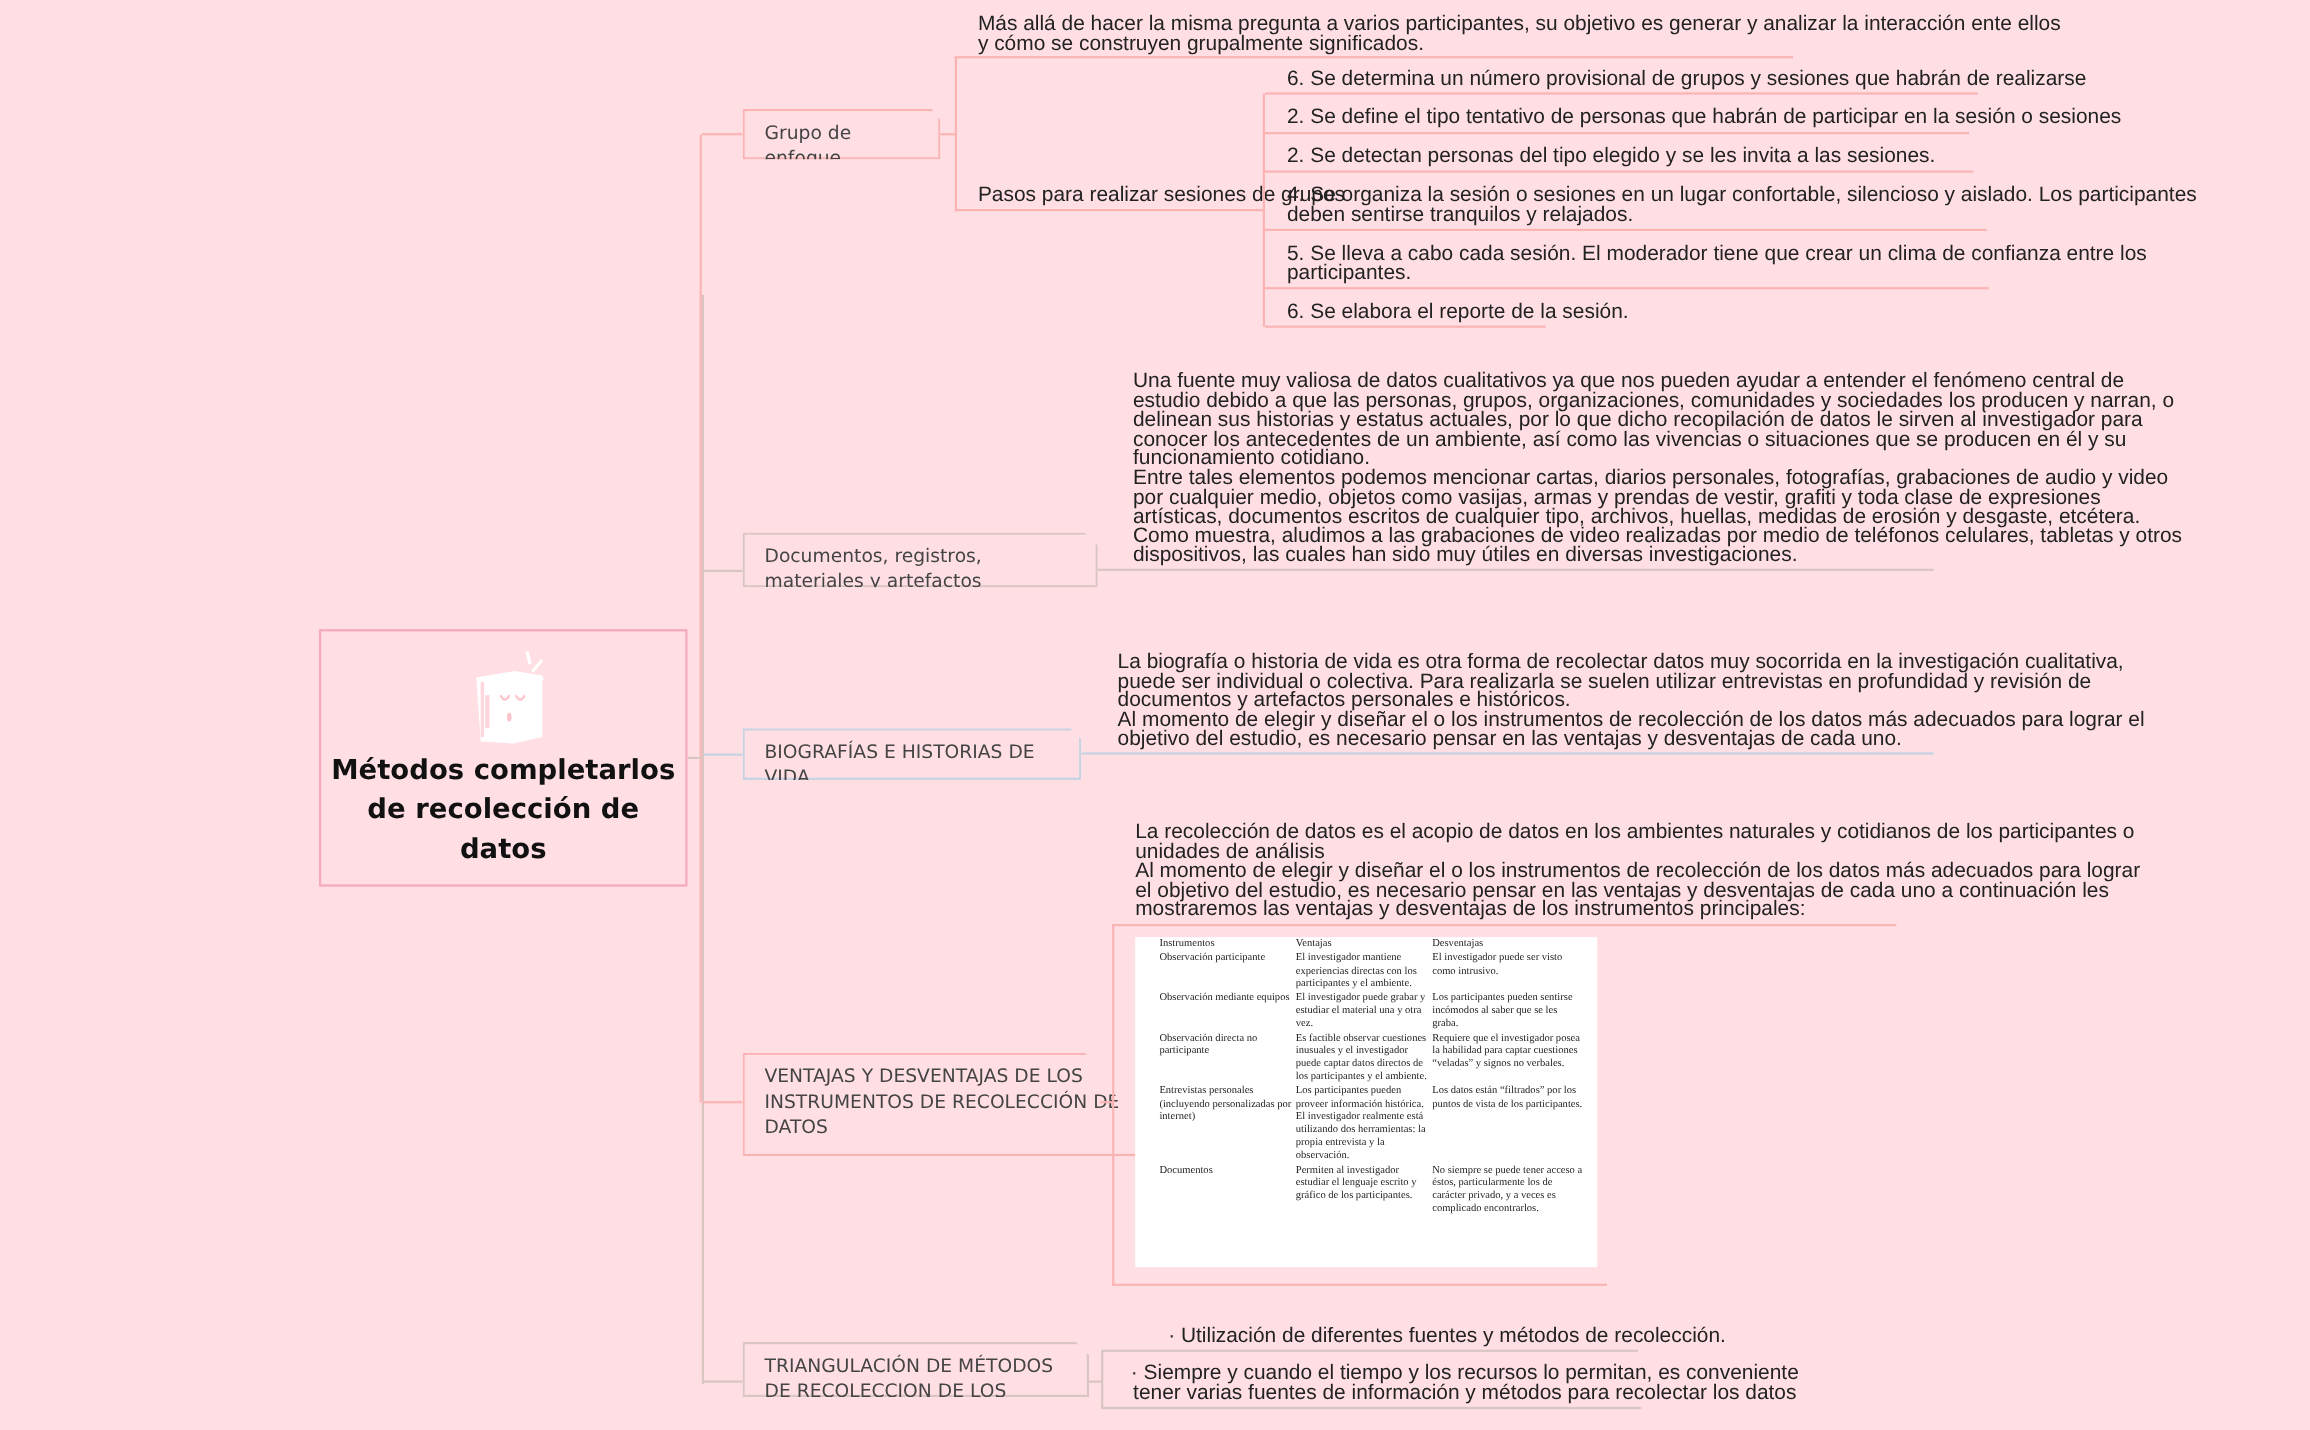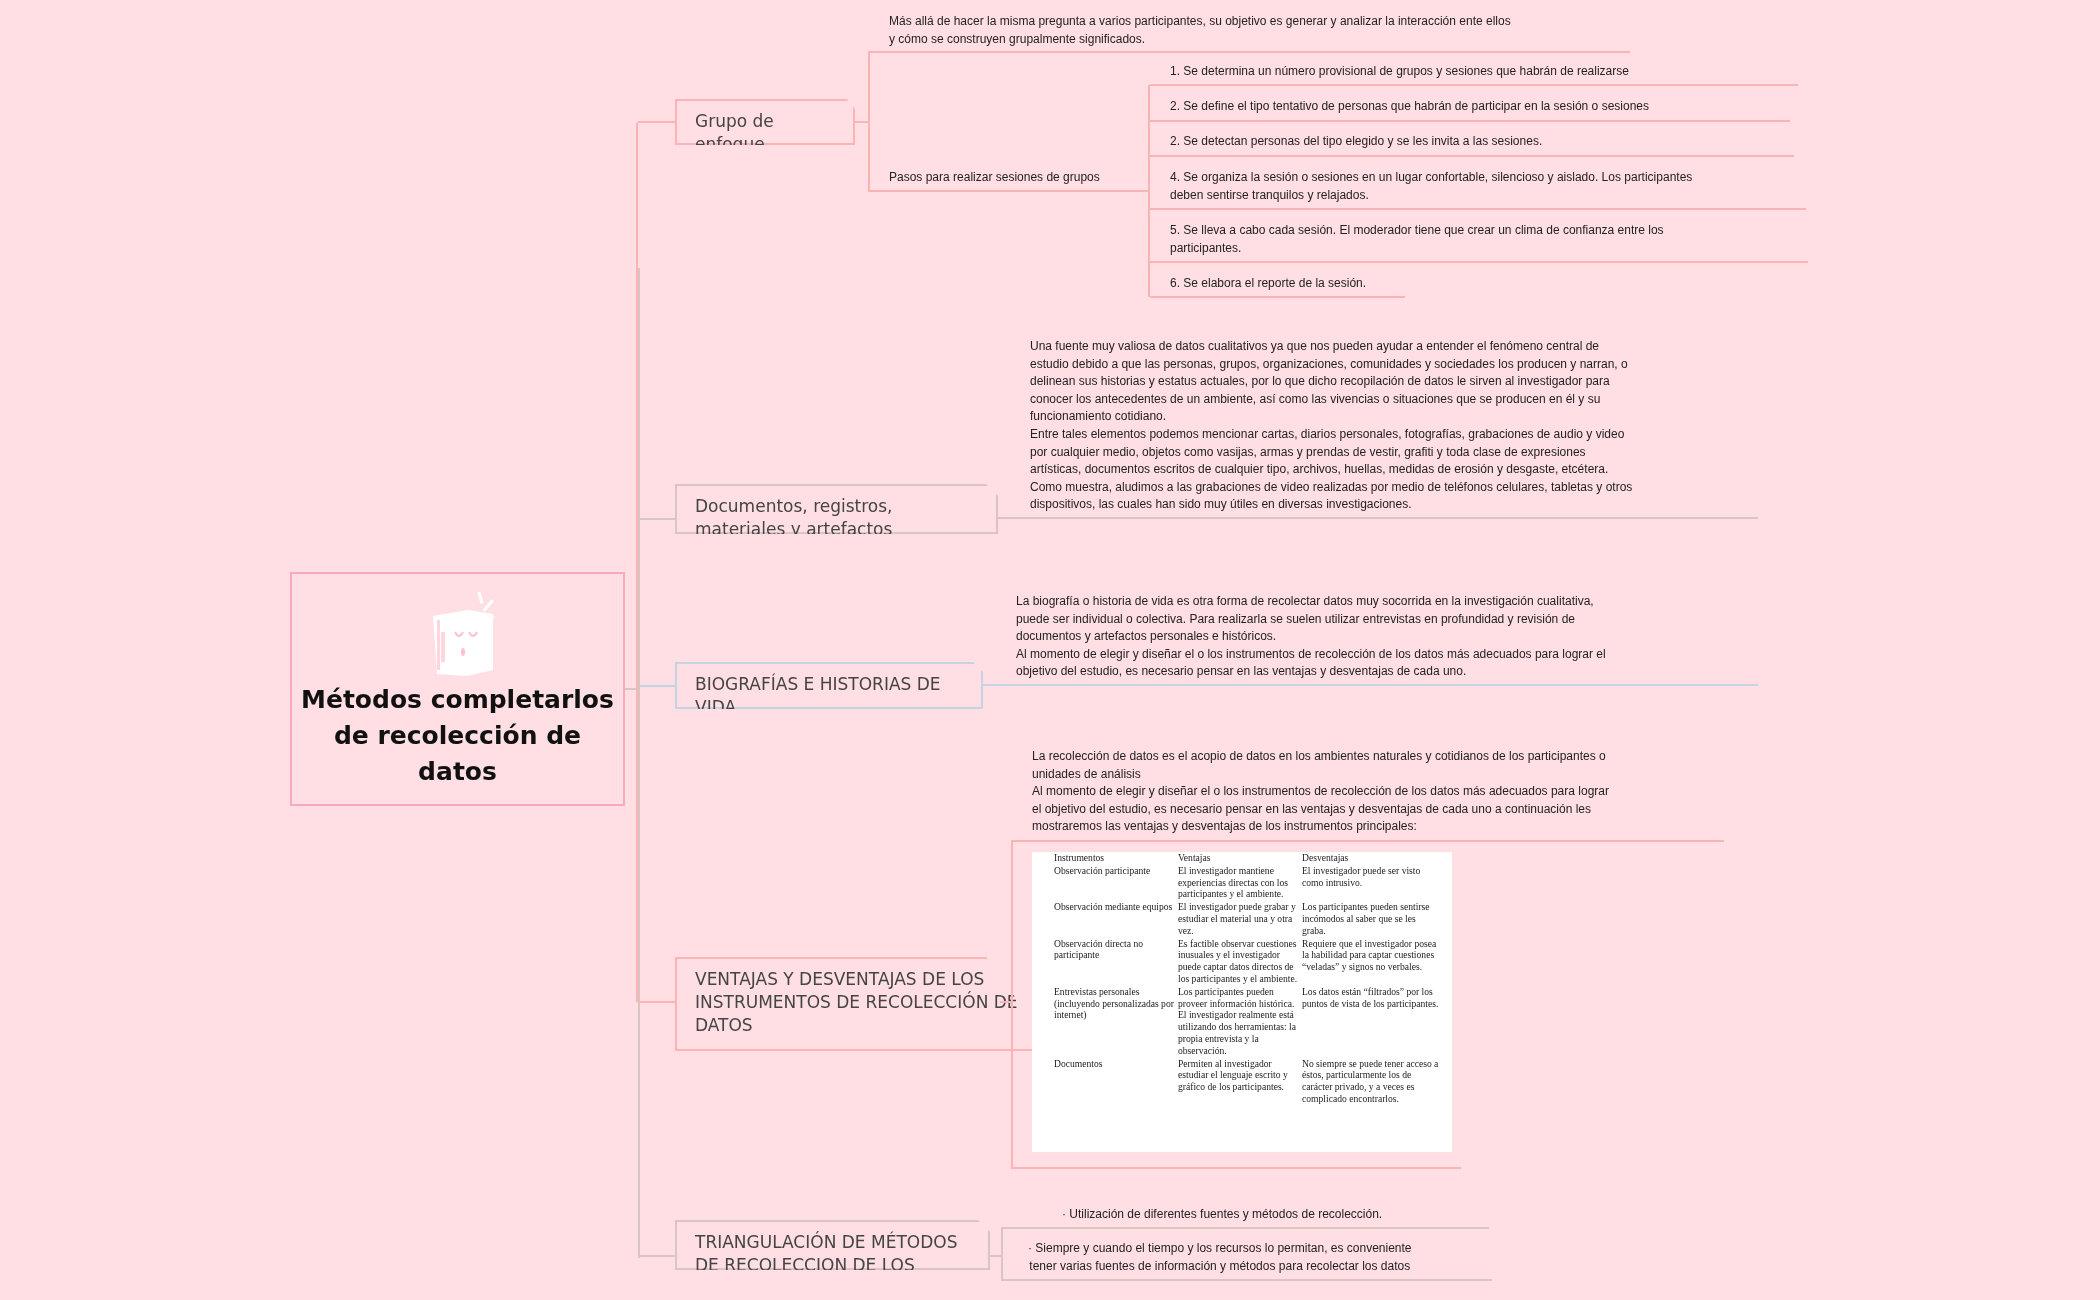--- a/index.html
+++ b/index.html
@@ -11,21 +11,21 @@
     }
     .abs { position:absolute; }
     .line { position:absolute; }
     .node {
       position:absolute; box-sizing:border-box; background:#ffdfe4;
       font-family:"DejaVu Sans", sans-serif; color:#444; font-size:17px; line-height:23px;
       padding:9px 18px;
     }
     .txt {
       position:absolute; font-family:"Liberation Sans", sans-serif;
-      font-size:12px; line-height:17.6px; color:#222; white-space:pre-line;
+      font-size:19px; line-height:17.6px; color:#222; white-space:pre-line;
     }
     .root {
       position:absolute; left:290px; top:572px; width:335px; height:234px; box-sizing:border-box;
       border:2px solid #f6a9bf; background:#ffdfe4; text-align:center;
     }
     .root-title {
       position:absolute; left:0; right:0; top:108px;
       font-family:"DejaVu Sans", sans-serif; font-weight:bold; font-size:25px; line-height:36px; color:#111;
     }
     .book { position:absolute; left:131px; top:14px; width:80px; height:90px; }
@@ -67,21 +67,21 @@
 </div>
 <div class="line" style="left:855px;top:121px;width:14px;height:2px;background:#fbb4b4;"></div>
 <div class="line" style="left:868px;top:52px;width:2px;height:140px;background:#fbb4b4;"></div>
 <div class="txt" style="left:889px;top:13px;">Más allá de hacer la misma pregunta a varios participantes, su objetivo es generar y analizar la interacción ente ellos
 y cómo se construyen grupalmente significados.</div>
 <div class="line" style="left:868px;top:51px;width:762px;height:2px;background:#fbb4b4;"></div>
 <div class="txt" style="left:889px;top:169px;">Pasos para realizar sesiones de grupos</div>
 <div class="line" style="left:868px;top:190px;width:282px;height:2px;background:#fbb4b4;"></div>
 <div class="line" style="left:1148px;top:85px;width:2px;height:212px;background:#fbb4b4;"></div>
 
-<div class="txt" style="left:1170px;top:63px;">1. Se determina un número provisional de grupos y sesiones que habrán de realizarse</div>
+<div class="txt" style="left:1170px;top:63px;">6. Se determina un número provisional de grupos y sesiones que habrán de realizarse</div>
 <div class="line" style="left:1150px;top:84px;width:648px;height:2px;background:#fbb4b4;"></div>
 <div class="txt" style="left:1170px;top:98px;">2. Se define el tipo tentativo de personas que habrán de participar en la sesión o sesiones</div>
 <div class="line" style="left:1150px;top:120px;width:640px;height:2px;background:#fbb4b4;"></div>
 <div class="txt" style="left:1170px;top:133px;">2. Se detectan personas del tipo elegido y se les invita a las sesiones.</div>
 <div class="line" style="left:1150px;top:155px;width:644px;height:2px;background:#fbb4b4;"></div>
 <div class="txt" style="left:1170px;top:169px;">4. Se organiza la sesión o sesiones en un lugar confortable, silencioso y aislado. Los participantes
 deben sentirse tranquilos y relajados.</div>
 <div class="line" style="left:1150px;top:208px;width:656px;height:2px;background:#fbb4b4;"></div>
 <div class="txt" style="left:1170px;top:222px;">5. Se lleva a cabo cada sesión. El moderador tiene que crear un clima de confianza entre los
 participantes.</div>

